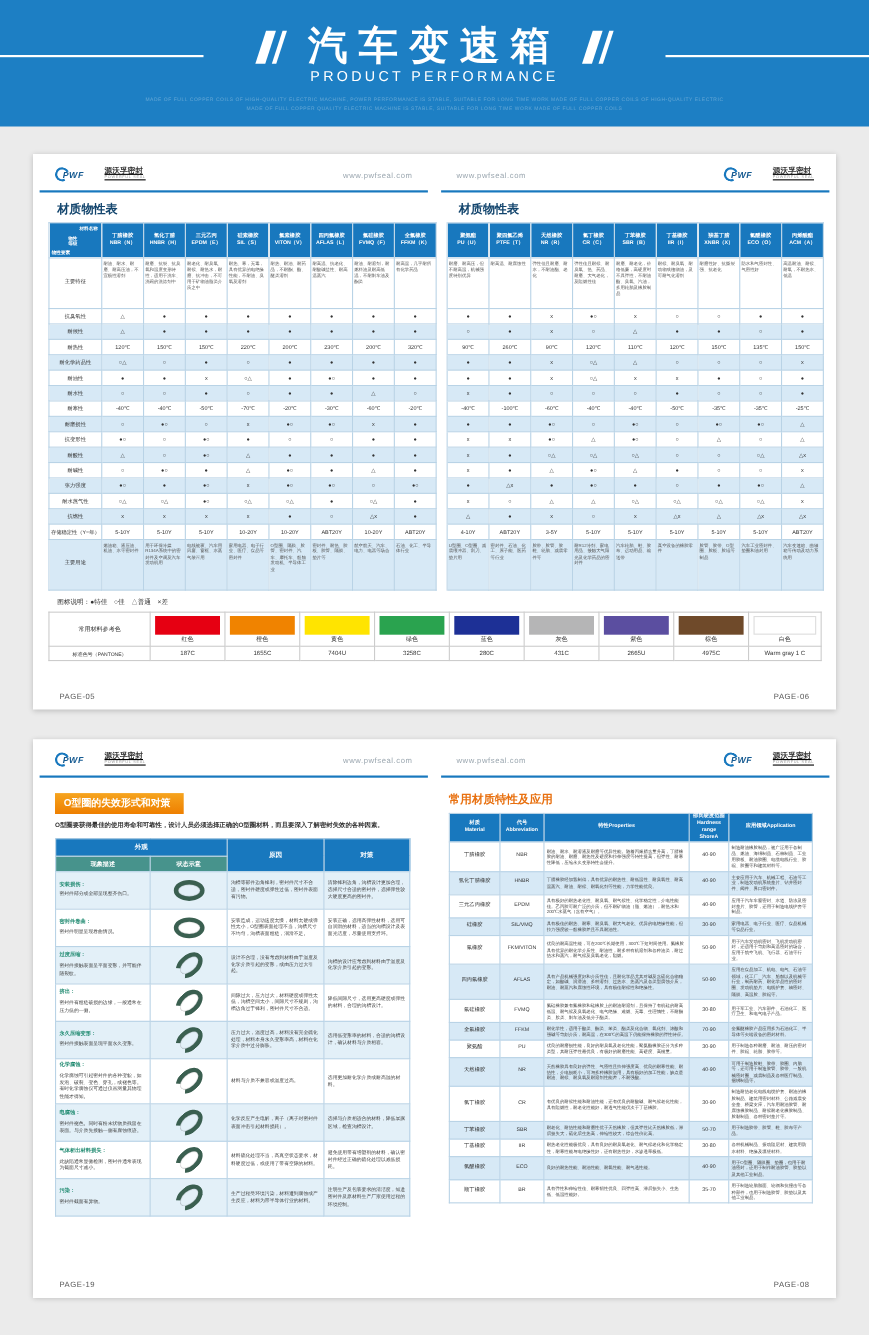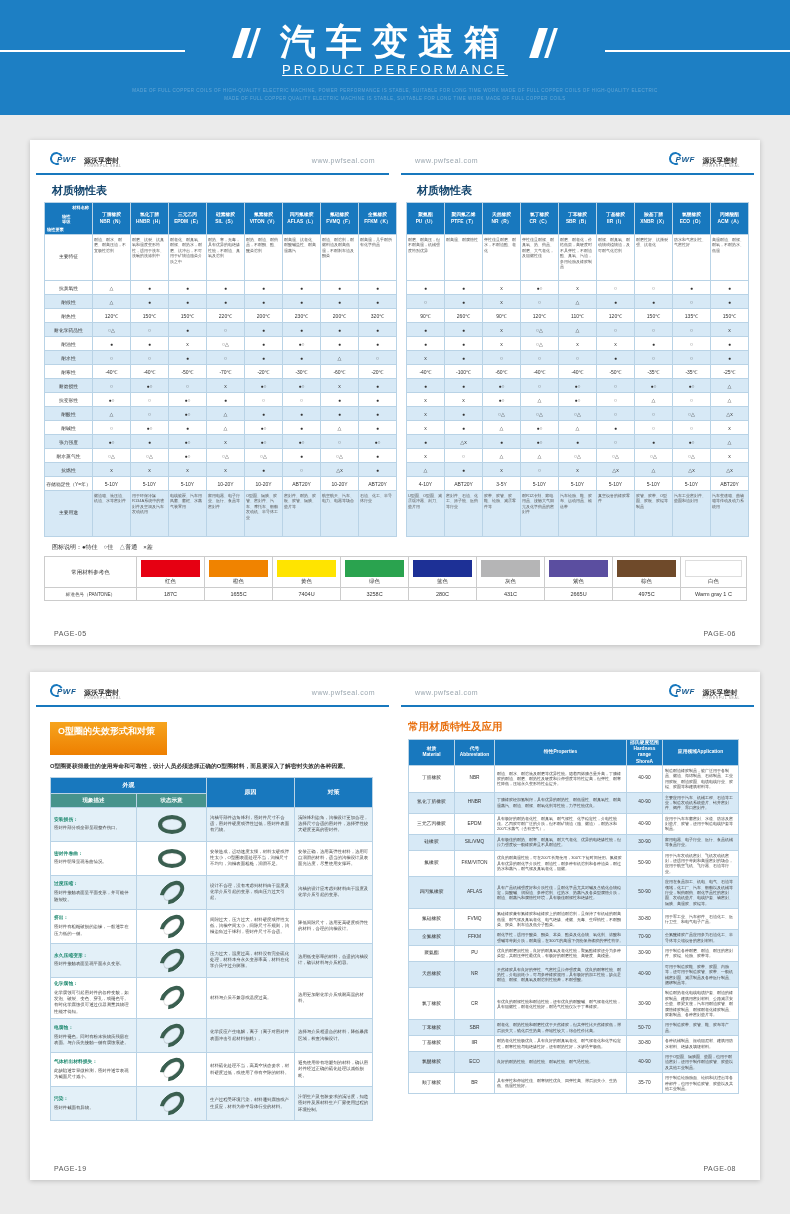--- a/index.html
+++ b/index.html
@@ -8,34 +8,34 @@
   
   .banner { position:absolute; top:0; left:0; width:790px; height:115px; background:#1d7fc4; color:#fff; }
   .b-line { position:absolute; top:50px; height:2px; background:#fff; }
   .b-line.left { left:0; width:185px; }
   .b-line.right { right:0; width:185px; }
   .b-titlerow { position:absolute; top:18px; left:0; width:100%; display:flex; justify-content:center; align-items:center; gap:6px; }
   .b-titlerow h1 { font-size:36px; letter-spacing:10px; font-weight:bold; margin:0 18px; }
   .mark { display:inline-block; background:#fff; transform:skewX(-18deg); }
   .m-big { width:9px; height:30px; }
   .m-sml { width:4px; height:30px; }
-  .b-sub { position:absolute; top:62px; width:100%; text-align:center; font-size:13px; letter-spacing:3px;text-decoration:underline; }
+  .b-sub { position:absolute; top:62px; width:100%; text-align:center; font-size:13px; letter-spacing:3px; }
   .b-wm { width:100%; text-align:center; font-size:4.5px; color:rgba(255,255,255,.3); letter-spacing:.5px; }
   .b-wm.l1 { position:absolute; top:88px; }
   .b-wm.l2 { position:absolute; top:96px; }
 
   
   .sheet { position:absolute; left:30px; width:730px; background:#fff; box-shadow:0 1px 5px rgba(0,0,0,.2); overflow:hidden; }
   #sheet-top { top:140px; height:505px; }
   #sheet-bottom { top:672px; height:508px; }
 
   .sheet-head { display:flex; padding-top:10px; }
   .half { width:50%; display:flex; align-items:center; justify-content:space-between; padding:2px 14px 4px 14px; border-bottom:2px solid #1878be; margin:0 6px; }
   .site { font-size:7px; color:#9aa6af; letter-spacing:.5px; }
-  .logo { display:flex; align-items:flex-end; gap:8px; }
+  .logo { display:flex; align-items:flex-start; gap:19px;text-decoration:underline; }
   .lmark { position:relative; width:26px; height:17px; display:inline-block; }
   .lc { position:absolute; left:0; top:0; width:13px; height:13px; border:2.5px solid #1878be; border-right-color:transparent; border-radius:50%; transform:rotate(20deg); }
   .lmark b { position:absolute; left:7px; top:3px; font-size:8px; font-style:italic; color:#155a91; letter-spacing:.5px; }
   .ltxt { display:flex; flex-direction:column; line-height:1.1; }
   .lcn { font-size:7px; font-weight:bold; color:#333; }
   .len { font-size:3.5px; color:#999; letter-spacing:.6px; }
 
   .sheet-titles { display:flex; margin:8px 0 4px; }
   .sheet-titles span { width:50%; padding-left:22px; font-size:11px; font-weight:bold; color:#14466e; }
 
@@ -70,21 +70,21 @@
   .cname { font-size:5.5px; color:#333; padding-bottom:2px; }
   .pcode { font-size:5.5px; color:#333; height:13px; }
 
   .pagefoot { position:absolute; bottom:8px; font-size:7px; color:#555; letter-spacing:.5px; }
   .pagefoot.pl { left:24px; }
   .pagefoot.pr { right:24px; }
 
   
   .col-left { position:absolute; left:20px; top:48px; width:322px; }
   .col-right { position:absolute; left:378px; top:48px; width:330px; }
-  .badge { display:inline-block; background:linear-gradient(180deg,#f6a41e,#ee7f00); color:#fff; font-size:9px; font-weight:bold; padding:3px 12px 17px 8px; }
+  .badge { display:inline-block; background:linear-gradient(180deg,#f6a41e,#ee7f00); color:#fff; font-size:9px; font-weight:bold; padding:3px 12px 3px 8px; }
   .intro { margin:7px 0 6px; font-size:5.8px; font-weight:bold; color:#333; line-height:1.5; }
 
   .failure { table-layout:fixed; width:322px; }
   .failure th, .failure td { border:1px solid #b9d3e6; }
   .failure thead th { color:#fff; font-size:6px; font-weight:bold; height:16px; }
   .failure thead .h1 { background:#1878be; }
   .failure thead .h2 { background:#47938c; font-size:5.5px; height:14px; }
   .failure td { font-size:4.4px; color:#444; vertical-align:middle; padding:3px; line-height:1.45; text-align:left; }
   .failure tr.alt td { background:#e3f0f8; }
   .fname { display:block; color:#1f8a70; font-weight:bold; margin-bottom:2px; font-size:4.8px; }

